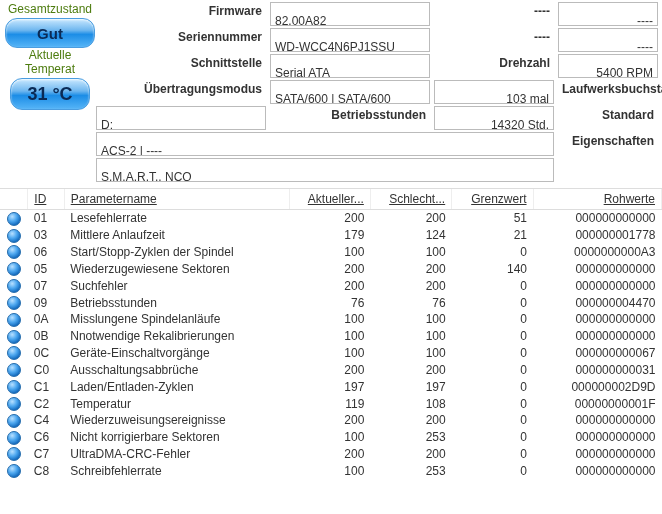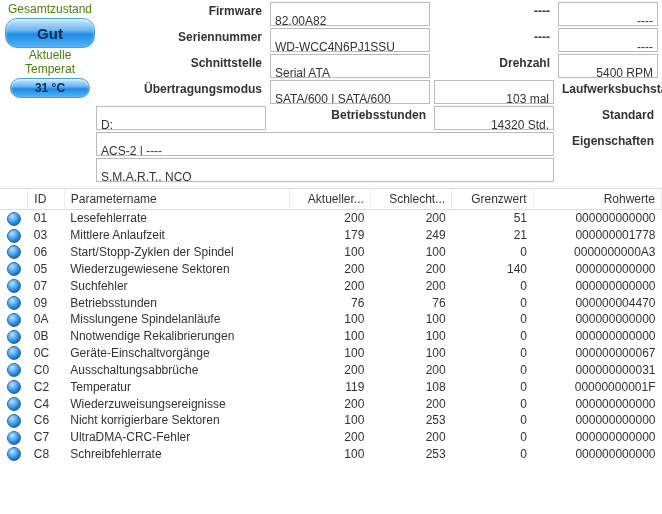--- a/index.html
+++ b/index.html
@@ -45,22 +45,22 @@
     color: #0a2a55;
     border: 1px solid #4a9de0;
     box-shadow: inset 0 1px 2px rgba(255,255,255,0.8);
   }
   .badge-temp {
     background: linear-gradient(#c8e8ff 0%, #6fb7ef 40%, #1c8de6 55%, #55b4f7 100%);
     color: #0a2a55;
     border: 1px solid #4a9de0;
     box-shadow: inset 0 1px 2px rgba(255,255,255,0.8);
     width: 80px;
-    height: 20px;
-    font-size: 12px;
+    height: 32px;
+    font-size: 18px;
   }
   .info-grid {
     flex: 1;
     display: grid;
     grid-template-columns: 170px 160px 120px 100px;
     gap: 2px 4px;
     align-content: start;
   }
   .info-label {
     text-align: right;
@@ -93,20 +93,21 @@
     text-align: left;
     padding: 3px 6px;
     border-bottom: 1px solid #ddd;
     border-right: 1px solid #eee;
     font-weight: normal;
     color: #333;
     background: #fff;
     position: sticky;
     top: 0;
     white-space: nowrap;
+    text-decoration: underline;
   }
   th.right, td.right { text-align: right; }
   td {
     padding: 1px 6px;
     white-space: nowrap;
   }
   .orb {
     width: 14px;
     height: 14px;
     border-radius: 50%;
@@ -187,21 +188,21 @@
           <td class="right">200</td>
           <td class="right">200</td>
           <td class="right">51</td>
           <td class="right">000000000000</td>
         </tr>
         <tr>
           <td class="col-icon"><span class="orb"></span></td>
           <td>03</td>
           <td>Mittlere Anlaufzeit</td>
           <td class="right">179</td>
-          <td class="right">249</td>
+          <td class="right">124</td>
           <td class="right">21</td>
           <td class="right">000000001778</td>
         </tr>
         <tr>
           <td class="col-icon"><span class="orb"></span></td>
           <td>06</td>
           <td>Start/Stopp-Zyklen der Spindel</td>
           <td class="right">100</td>
           <td class="right">100</td>
           <td class="right">0</td>
@@ -265,20 +266,29 @@
           <td class="col-icon"><span class="orb"></span></td>
           <td>C0</td>
           <td>Ausschaltungsabbrüche</td>
           <td class="right">200</td>
           <td class="right">200</td>
           <td class="right">0</td>
           <td class="right">000000000031</td>
         </tr>
         <tr>
           <td class="col-icon"><span class="orb"></span></td>
+          <td>C1</td>
+          <td>Laden/Entladen-Zyklen</td>
+          <td class="right">197</td>
+          <td class="right">197</td>
+          <td class="right">0</td>
+          <td class="right">000000002D9D</td>
+        </tr>
+        <tr>
+          <td class="col-icon"><span class="orb"></span></td>
           <td>C2</td>
           <td>Temperatur</td>
           <td class="right">119</td>
           <td class="right">108</td>
           <td class="right">0</td>
           <td class="right">00000000001F</td>
         </tr>
         <tr>
           <td class="col-icon"><span class="orb"></span></td>
           <td>C4</td>

